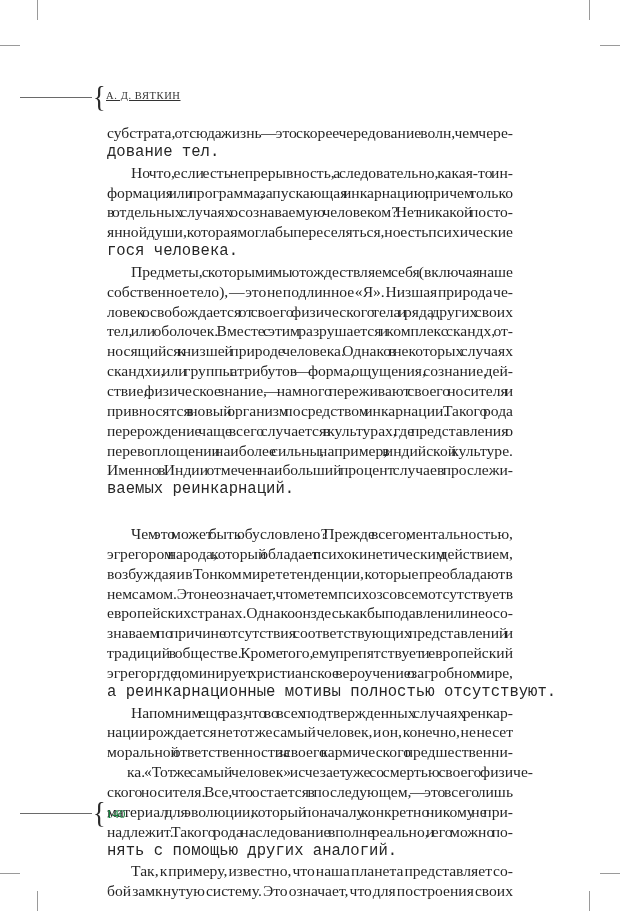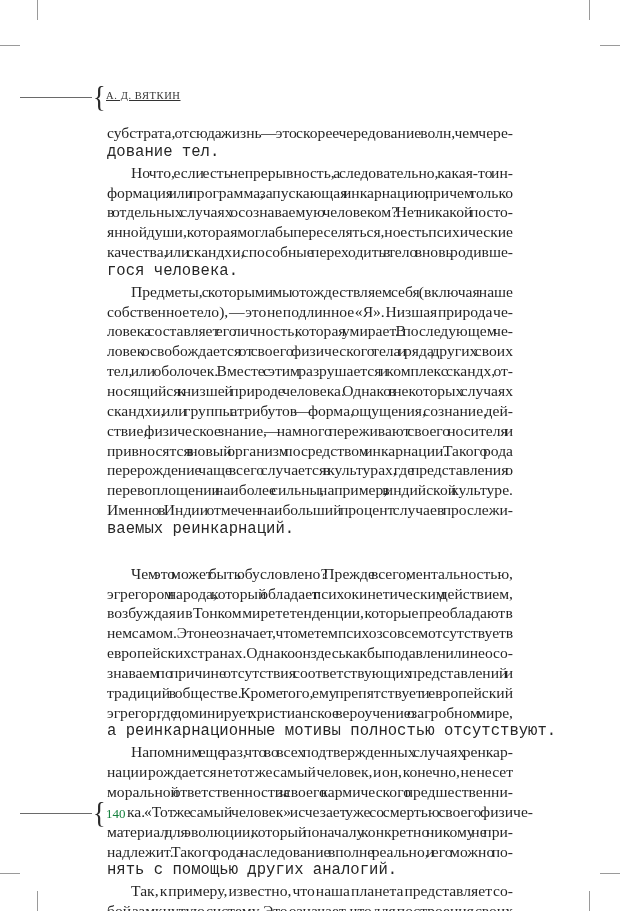--- a/index.html
+++ b/index.html
@@ -38,25 +38,23 @@
 <div class="brace" style="left:92px; top:81px;">{</div>
 <div class="running-head">А. Д. ВЯТКИН</div>
 
 <div class="text-block" id="text-block">
     <span class="line" style="word-spacing: -4.67535px;">субстрата, отсюда жизнь — это скорее чередование волн, чем чере-</span>
     <span class="line last">дование тел.</span>
     <span class="line indent" style="word-spacing: -5.21875px;">Но что, если есть непрерывность, а следовательно, какая-то ин-</span>
     <span class="line" style="word-spacing: -8.39583px;">формация или программа, запускающая инкарнацию, причем только</span>
     <span class="line" style="word-spacing: -6.23438px;">в отдельных случаях осознаваемую человеком? Нет никакой посто-</span>
     <span class="line" style="word-spacing: -4.06055px;">янной души, которая могла бы переселяться, но есть психические</span>
-    <span class="line" style="word-spacing: -6.45117px;">качества, или скандхи, способные переходить в тело вновь родивше-</span>
     <span class="line last">гося человека.</span>
     <span class="line indent" style="word-spacing: -4.80357px;">Предметы, с которыми мы отождествляем себя (включая наше</span>
     <span class="line" style="word-spacing: -3.24306px;">собственное тело), — это не подлинное «Я». Низшая природа че-</span>
-    <span class="line" style="word-spacing: -7.39258px;">ловека составляет его личность, которая умирает. В последующем че-</span>
     <span class="line" style="word-spacing: -6.32118px;">ловек освобождается от своего физического тела и ряда других своих</span>
     <span class="line" style="word-spacing: -5.61094px;">тел, или оболочек. Вместе с этим разрушается и комплекс скандх, от-</span>
     <span class="line" style="word-spacing: -6.50586px;">носящийся к низшей природе человека. Однако в некоторых случаях</span>
     <span class="line" style="word-spacing: -6.33398px;">скандхи, или группы атрибутов — форма, ощущения, сознание, дей-</span>
     <span class="line" style="word-spacing: -6.86914px;">ствие, физическое знание, — намного переживают своего носителя и</span>
     <span class="line" style="word-spacing: -8.22991px;">привносятся в новый организм посредством инкарнации. Такого рода</span>
     <span class="line" style="word-spacing: -7.03711px;">перерождение чаще всего случается в культурах, где представления о</span>
     <span class="line" style="word-spacing: -8.71875px;">перевоплощении наиболее сильны, например, в индийской культуре.</span>
     <span class="line" style="word-spacing: -5.46429px;">Именно в Индии отмечен наибольший процент случаев прослежи-</span>
     <span class="line last">ваемых реинкарнаций.</span>
@@ -66,20 +64,21 @@
     <span class="line" style="word-spacing: -4.2066px;">нем самом. Это не означает, что метемпсихоз совсем отсутствует в</span>
     <span class="line" style="word-spacing: -4.19965px;">европейских странах. Однако он здесь как бы подавлен или неосо-</span>
     <span class="line" style="word-spacing: -6.64583px;">знаваем по причине отсутствия соответствующих представлений и</span>
     <span class="line" style="word-spacing: -5.26953px;">традиций в обществе. Кроме того, ему препятствует и европейский</span>
     <span class="line" style="word-spacing: -7.5625px;">эгрегор, где доминирует христианское вероучение о загробном мире,</span>
     <span class="line last">а реинкарнационные мотивы полностью отсутствуют.</span>
     <span class="line indent" style="word-spacing: -6.48047px;">Напомним еще раз, что во всех подтвержденных случаях ренкар-</span>
     <span class="line" style="word-spacing: -3.27699px;">нации рождается не тот же самый человек, и он, конечно, не несет</span>
     <span class="line" style="word-spacing: -10.125px;">моральной ответственности за своего кармического предшественни-</span>
     <span class="line" style="word-spacing: -5.10313px; margin-left: 20px;">ка. «Тот же самый человек» исчезает уже со смертью своего физиче-</span>
+    <span class="line" style="word-spacing: -5.275px;">ского носителя. Все, что остается в последующем, — это всего лишь</span>
     <span class="line" style="word-spacing: -7.17578px;">материал для эволюции, который поначалу конкретно никому не при-</span>
     <span class="line" style="word-spacing: -6.44965px;">надлежит. Такого рода наследование вполне реально, и его можно по-</span>
     <span class="line last">нять с помощью других аналогий.</span>
     <span class="line indent" style="word-spacing: -2.78125px;">Так, к примеру, известно, что наша планета представляет со-</span>
     <span class="line" style="word-spacing: -2.83984px;">бой замкнутую систему. Это означает, что для построения своих</span>
   </div>
 
 <div class="rule" style="left:20px; top:813px; width:72px;"></div>
 <div class="brace" style="left:92px; top:797px;">{</div>
 <div class="folio" style="left:106px;">140</div>

